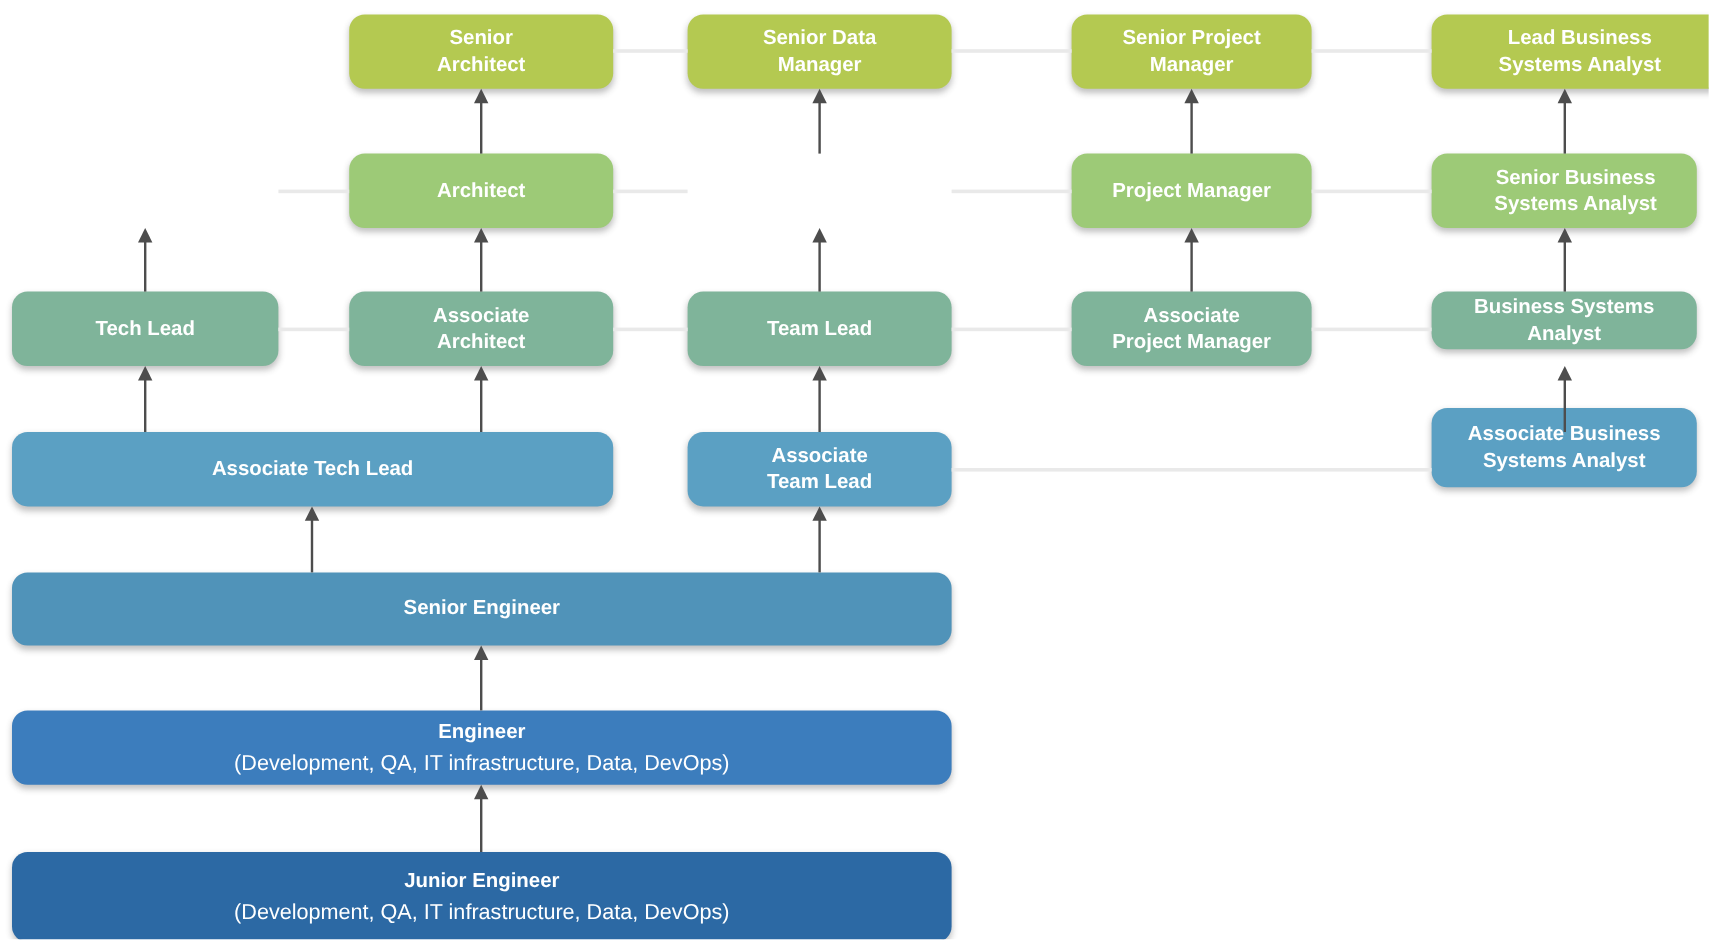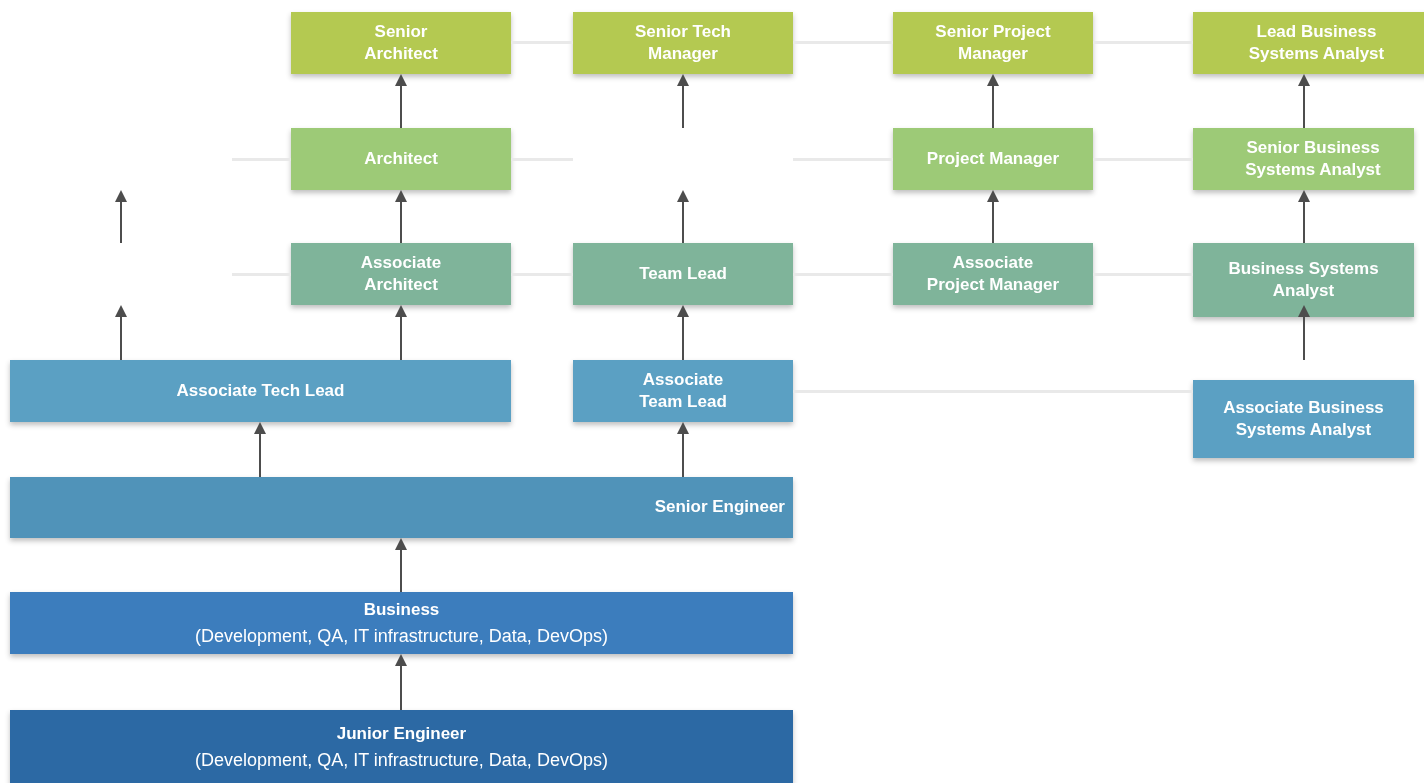--- a/index.html
+++ b/index.html
@@ -10,21 +10,21 @@
   }
   #stage {
     position: relative;
     width: 1424px;
     height: 783px;
     background: #ffffff;
     overflow: hidden;
   }
   .node {
     position: absolute;
-    border-radius: 0;
+    border-radius: 13px;
     display: flex;
     flex-direction: column;
     align-items: center;
     justify-content: center;
     text-align: center;
     color: var(--node-text, #fff);
     box-shadow: 0 3px 5px rgba(60,60,60,.32);
     box-sizing: border-box;
     padding: 4px 8px;
   }
@@ -37,21 +37,21 @@
   .node-sub {
     font-size: 18px;
     line-height: 1.25;
     margin-top: 4px;
     font-weight: normal;
   }
   .lvl-lead      { background: var(--lead); }
   .lvl-senior    { background: var(--senior); }
   .lvl-mid       { background: var(--mid); }
   .lvl-assoc     { background: var(--associate); }
-  .lvl-seng      { background: var(--senior-engineer); align-items: flex-end; }
+  .lvl-seng      { background: var(--senior-engineer); }
   .lvl-eng       { background: var(--engineer); }
   .lvl-jeng      { background: var(--junior-engineer); }
 
   .connector {
     position: absolute;
     height: 3px;
     background: var(--connector);
   }
   .arrow {
     position: absolute;
@@ -81,21 +81,21 @@
 </head>
 <body>
 
 <div id="stage">
 
   <div class="node lvl-lead" style="left:291px; top:12px; width:220px; height:62px;">
     <div class="node-title">Senior
 Architect</div>
   </div>
   <div class="node lvl-lead" style="left:573px; top:12px; width:220px; height:62px;">
-    <div class="node-title">Senior Tech
+    <div class="node-title">Senior Data
 Manager</div>
   </div>
   <div class="node lvl-lead" style="left:893px; top:12px; width:200px; height:62px;">
     <div class="node-title">Senior Project
 Manager</div>
   </div>
   <div class="node lvl-lead" style="left:1193px; top:12px; width:247px; height:62px;">
     <div class="node-title">Lead Business
 Systems Analyst</div>
   </div>
@@ -104,53 +104,56 @@
     <div class="node-title">Architect</div>
   </div>
   <div class="node lvl-senior" style="left:893px; top:128px; width:200px; height:62px;">
     <div class="node-title">Project Manager</div>
   </div>
   <div class="node lvl-senior" style="left:1193px; top:128px; width:221px; height:62px;padding-left:27px;">
     <div class="node-title">Senior Business
 Systems Analyst</div>
   </div>
 
+  <div class="node lvl-mid" style="left:10px; top:243px; width:222px; height:62px;">
+    <div class="node-title">Tech Lead</div>
+  </div>
   <div class="node lvl-mid" style="left:291px; top:243px; width:220px; height:62px;">
     <div class="node-title">Associate
 Architect</div>
   </div>
   <div class="node lvl-mid" style="left:573px; top:243px; width:220px; height:62px;">
     <div class="node-title">Team Lead</div>
   </div>
   <div class="node lvl-mid" style="left:893px; top:243px; width:200px; height:62px;">
     <div class="node-title">Associate
 Project Manager</div>
   </div>
-  <div class="node lvl-mid" style="left:1193px; top:243px; width:221px; height:74px;">
+  <div class="node lvl-mid" style="left:1193px; top:243px; width:221px; height:48px;">
     <div class="node-title">Business Systems
 Analyst</div>
   </div>
 
   <div class="node lvl-assoc" style="left:10px; top:360px; width:501px; height:62px;">
     <div class="node-title">Associate Tech Lead</div>
   </div>
   <div class="node lvl-assoc" style="left:573px; top:360px; width:220px; height:62px;">
     <div class="node-title">Associate
 Team Lead</div>
   </div>
-  <div class="node lvl-assoc" style="left:1193px; top:380px; width:221px; height:78px;">
+  <div class="node lvl-assoc" style="left:1193px; top:340px; width:221px; height:66px;">
     <div class="node-title">Associate Business
 Systems Analyst</div>
   </div>
 
   <div class="node lvl-seng" style="left:10px; top:477px; width:783px; height:61px;">
     <div class="node-title">Senior Engineer</div>
   </div>
   <div class="node lvl-eng" style="left:10px; top:592px; width:783px; height:62px;">
-    <div class="node-title">Business</div>
+    <div class="node-title">Engineer</div>
     <div class="node-sub">(Development, QA, IT infrastructure, Data, DevOps)</div>
   </div>
   <div class="node lvl-jeng" style="left:10px; top:710px; width:783px; height:75px;">
     <div class="node-title">Junior Engineer</div>
     <div class="node-sub">(Development, QA, IT infrastructure, Data, DevOps)</div>
   </div>
 
   <div class="connector" style="left:511px;  top:41px;  width:62px;"></div>
   <div class="connector" style="left:793px;  top:41px;  width:100px;"></div>
   <div class="connector" style="left:1093px; top:41px;  width:100px;"></div>

